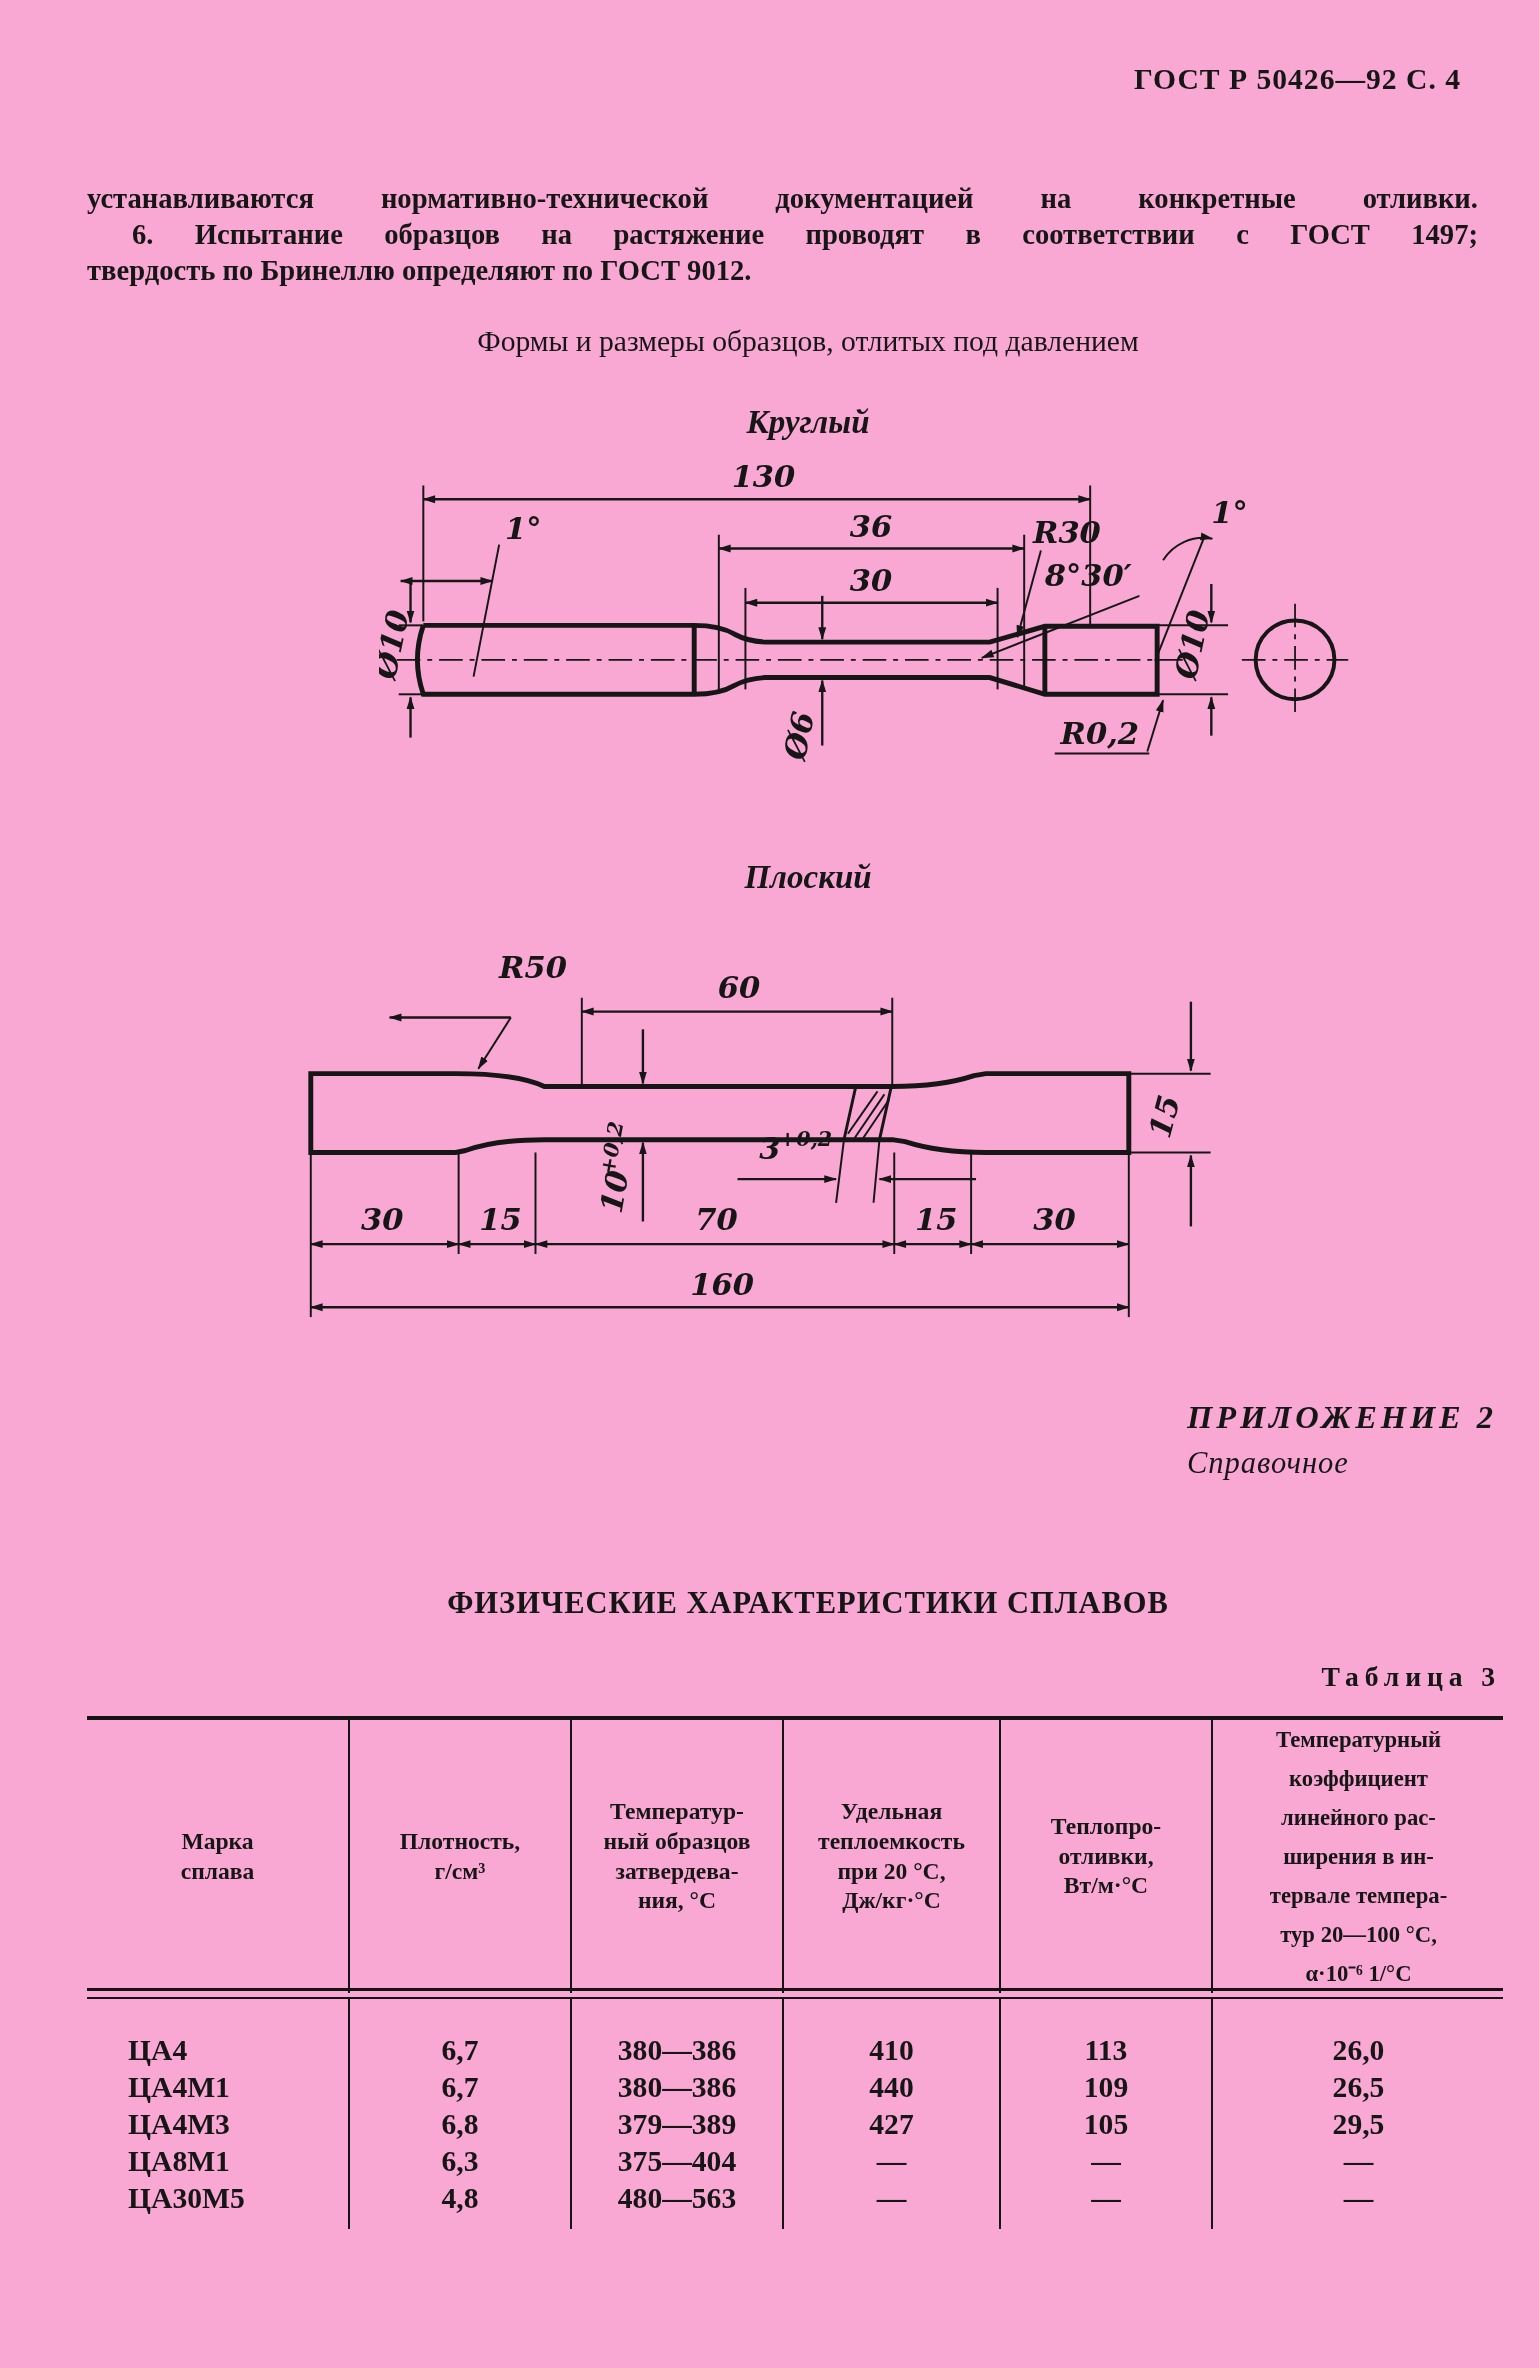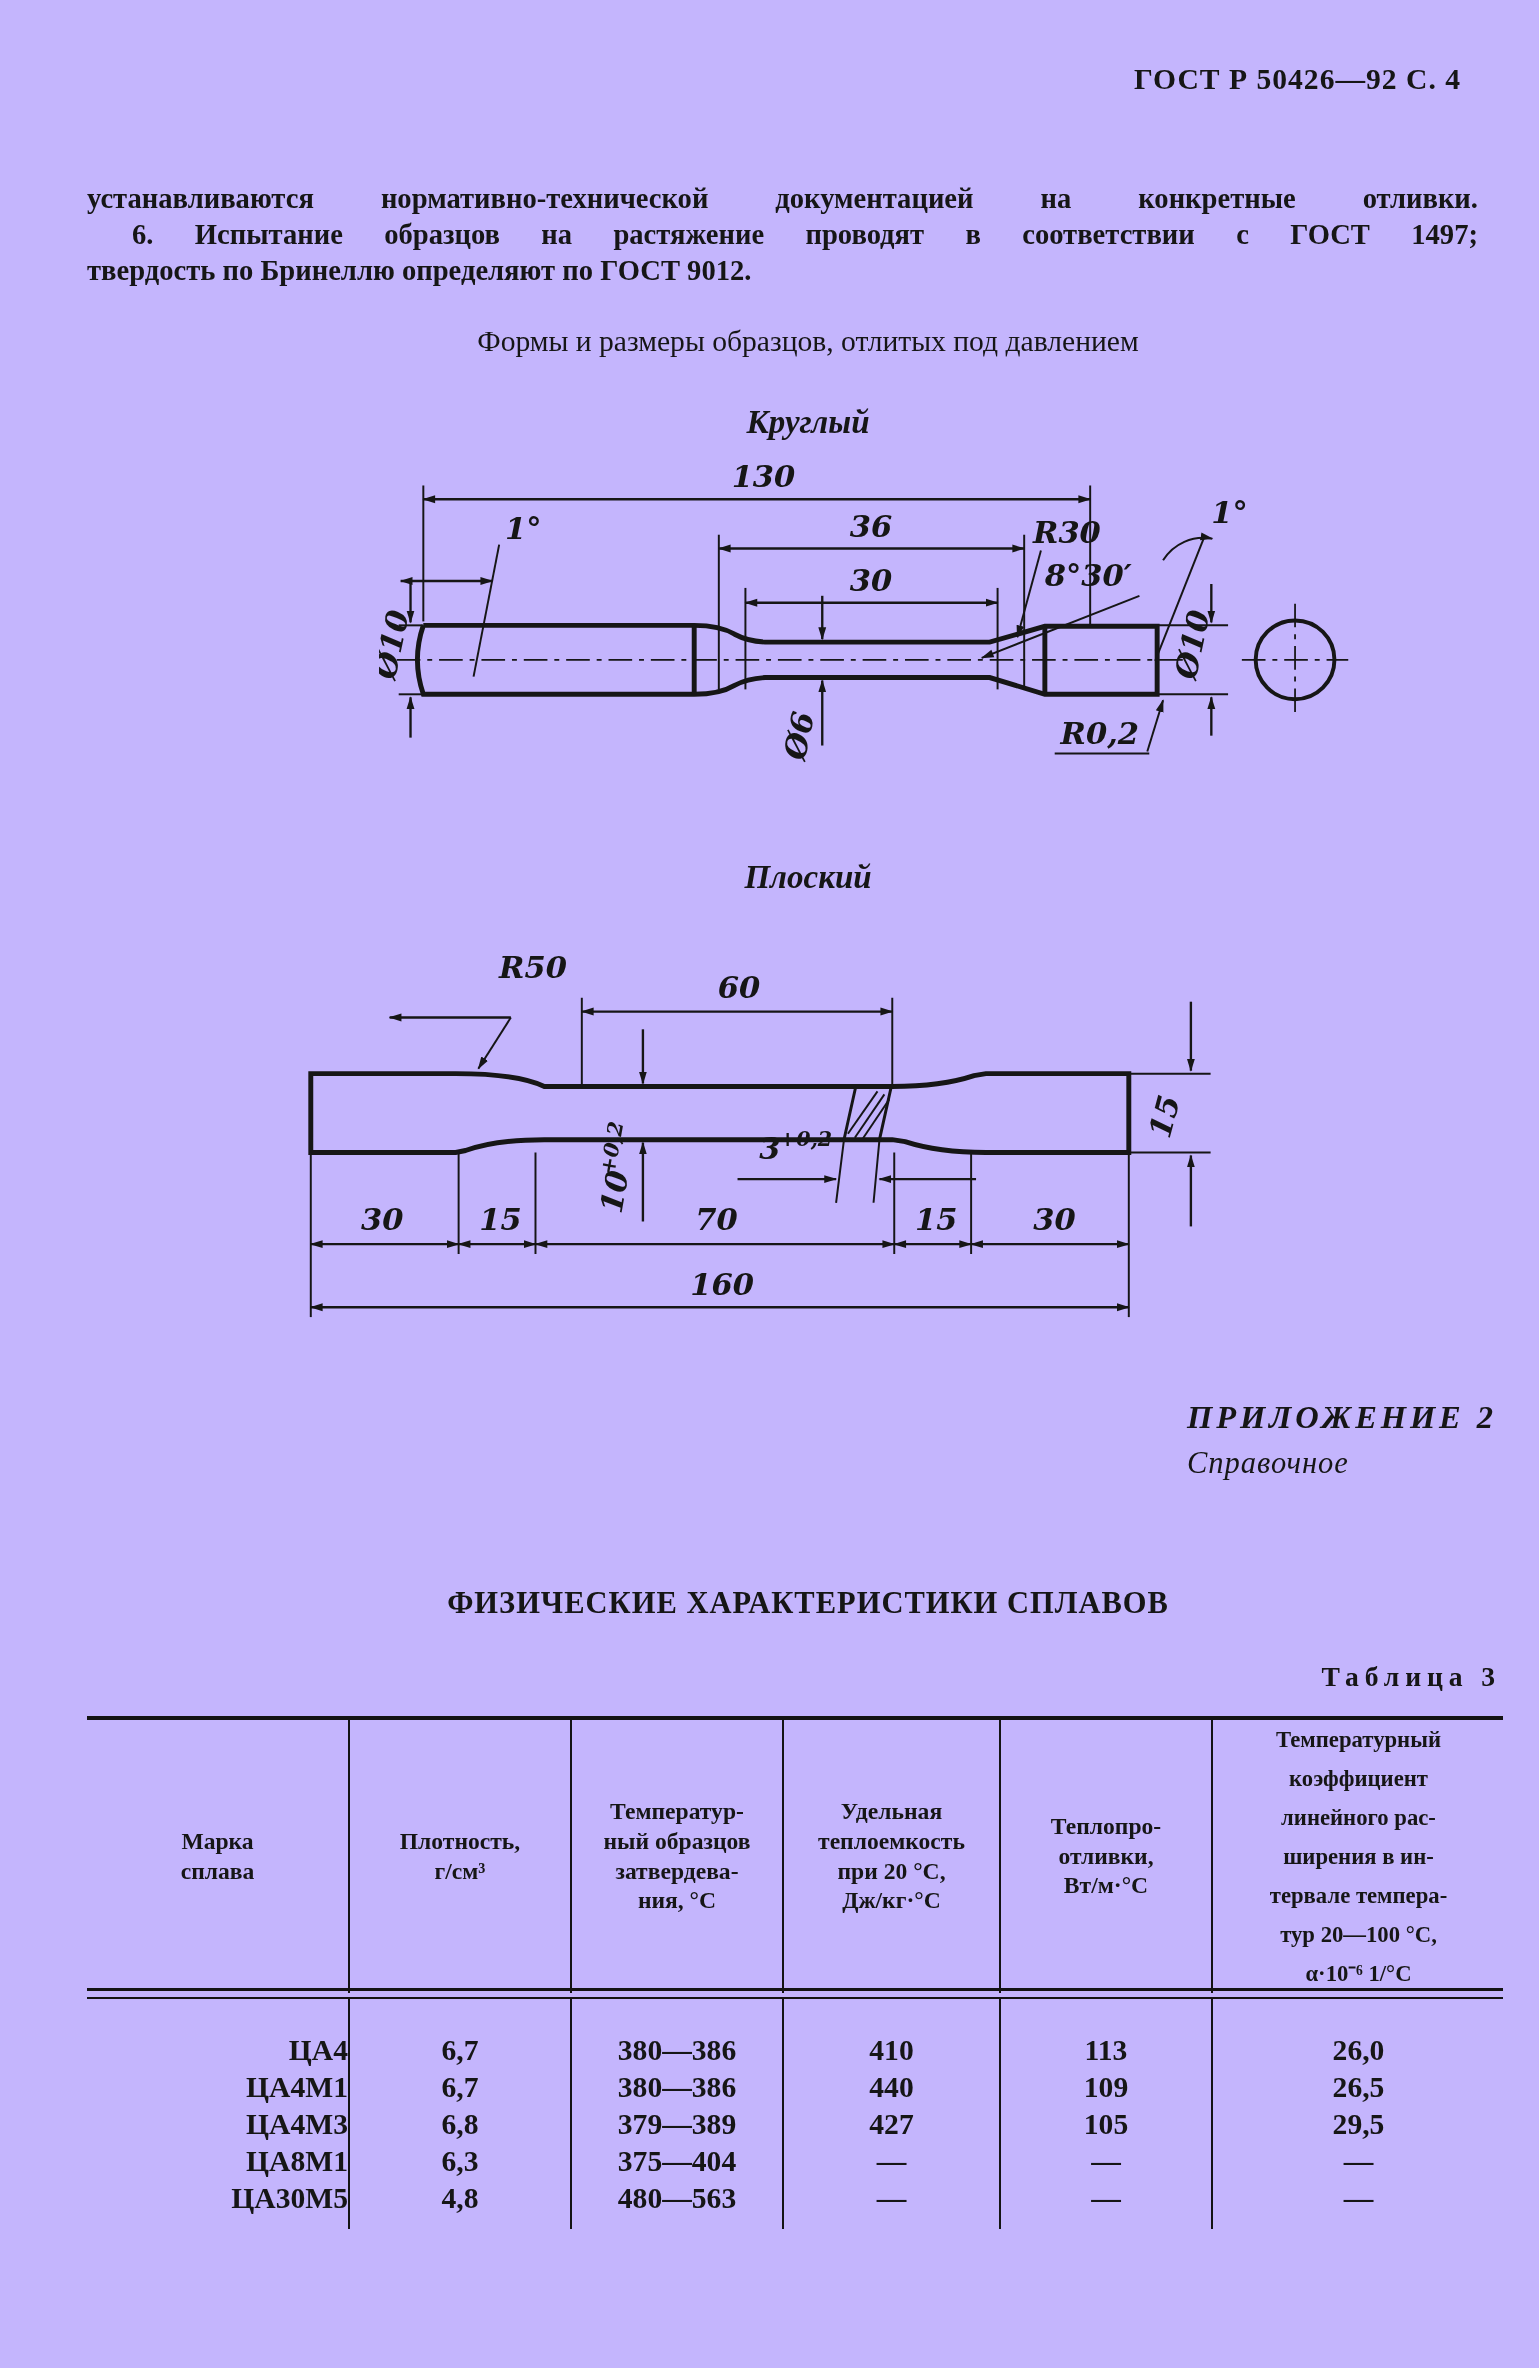--- a/index.html
+++ b/index.html
@@ -1,16 +1,16 @@
 <!DOCTYPE html>
 <html><head>
 <meta charset="utf-8">
 <style>
   html,body{margin:0;padding:0;background:#9a9a9a;}
-  .page{position:relative;width:1540px;height:2368px;background:#c4b5fd;
+  .page{position:relative;width:1540px;height:2368px;background:#f9a8d4;
         font-family:"Liberation Serif",serif;color:#161616;overflow:hidden;}
   .abs{position:absolute;}
   .doc-header{top:63px;right:79px;font-size:29.6px;font-weight:700;letter-spacing:1px;}
   .intro{left:87px;top:181px;width:1391px;font-size:28.6px;line-height:36px;font-weight:700;}
   .intro .l-just{text-align:justify;text-align-last:justify;}
   .intro .l-indent{text-indent:45px;}
   .center-band{left:138px;width:1340px;text-align:center;}
   .forms-title{top:325px;font-size:29.6px;font-weight:400;}
   .caption{font-style:italic;font-size:33px;font-weight:700;}
   .round-caption{top:404px;}
@@ -26,21 +26,21 @@
   .t-grid{display:grid;grid-template-columns:263px 222px 212px 217px 212px 291px;}
   .t-head{height:268px;}
   .t-head .cell{display:flex;align-items:center;justify-content:center;text-align:center;
      white-space:pre-line;font-size:23.6px;line-height:29.6px;font-weight:700;}
   .t-head .c6{font-size:22.7px;line-height:39px;}
   .vline{border-right:2.5px solid #141414;}
   .t-sep1{height:0;border-top:3.9px solid #141414;}
   .t-sep2{height:0;border-top:2px solid #141414;margin-top:5.9px;}
   .t-body .col{padding-top:33px;padding-bottom:11.8px;}
   .t-body .v{height:37px;line-height:37px;font-size:29.6px;font-weight:700;text-align:center;}
-  .t-body .col-brand .v{text-align:right;padding-left:41px;}
+  .t-body .col-brand .v{text-align:left;padding-left:41px;}
   
   svg text{font-family:"DejaVu Serif",serif;font-style:italic;font-weight:700;
            font-size:31px;fill:#161616;}
   svg text.sm{font-size:21px;}
   svg .thick{stroke:#161616;stroke-width:5;fill:none;}
   svg .thin{stroke:#161616;stroke-width:2;fill:none;}
   svg .dimln{stroke:#161616;stroke-width:2.4;fill:none;}
   svg .cline{stroke:#161616;stroke-width:1.8;fill:none;stroke-dasharray:24 7 5 7;}
 </style>
 </head>

